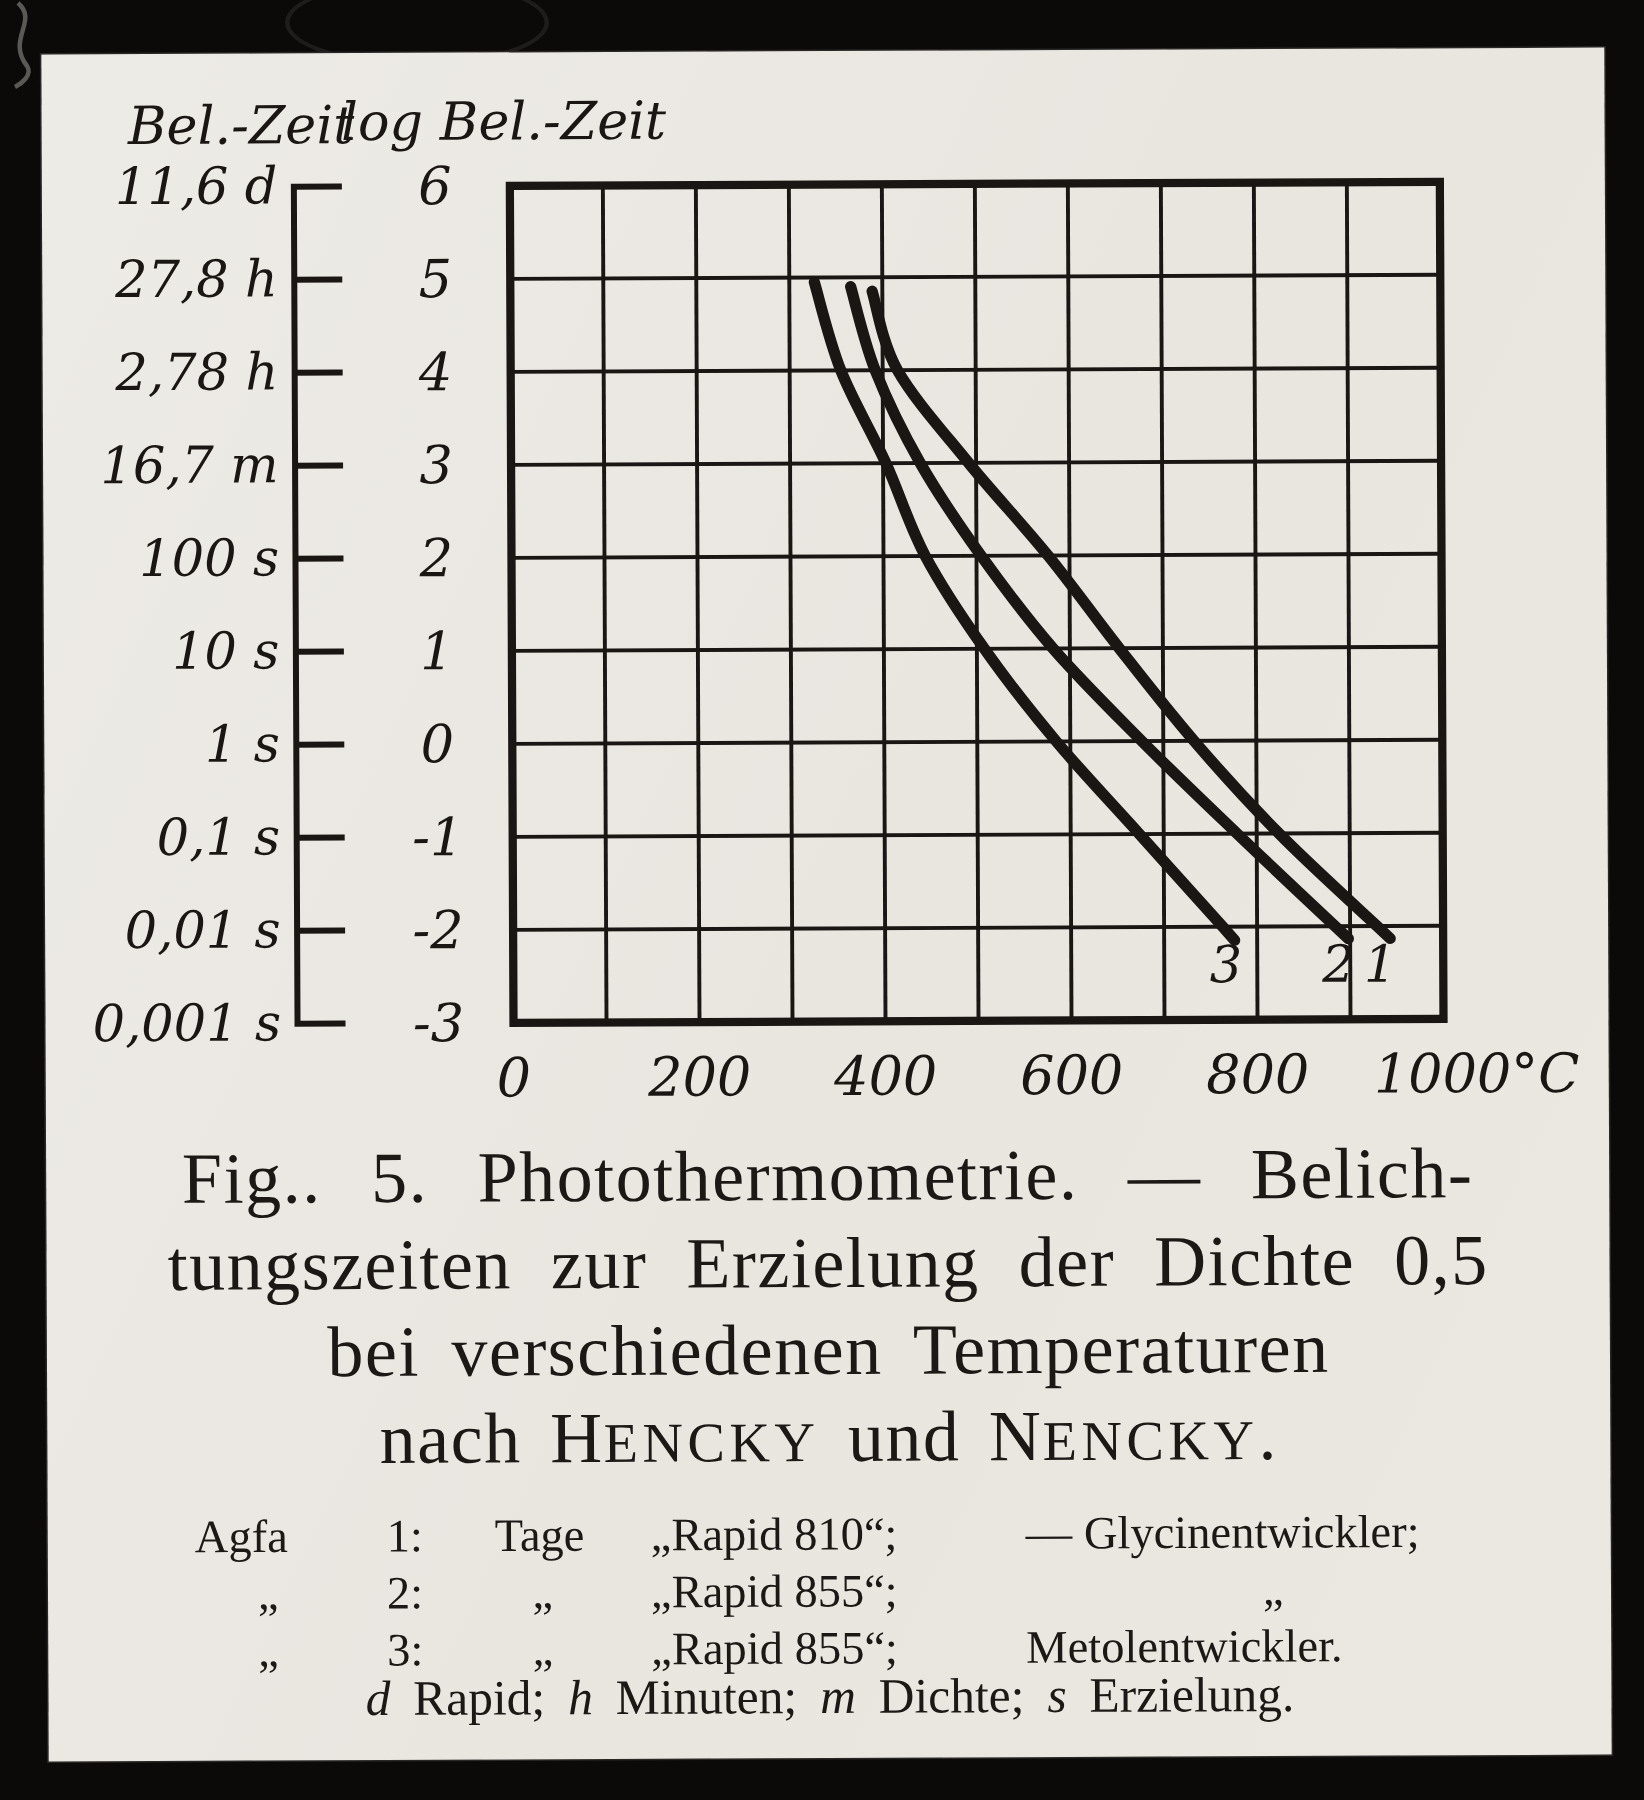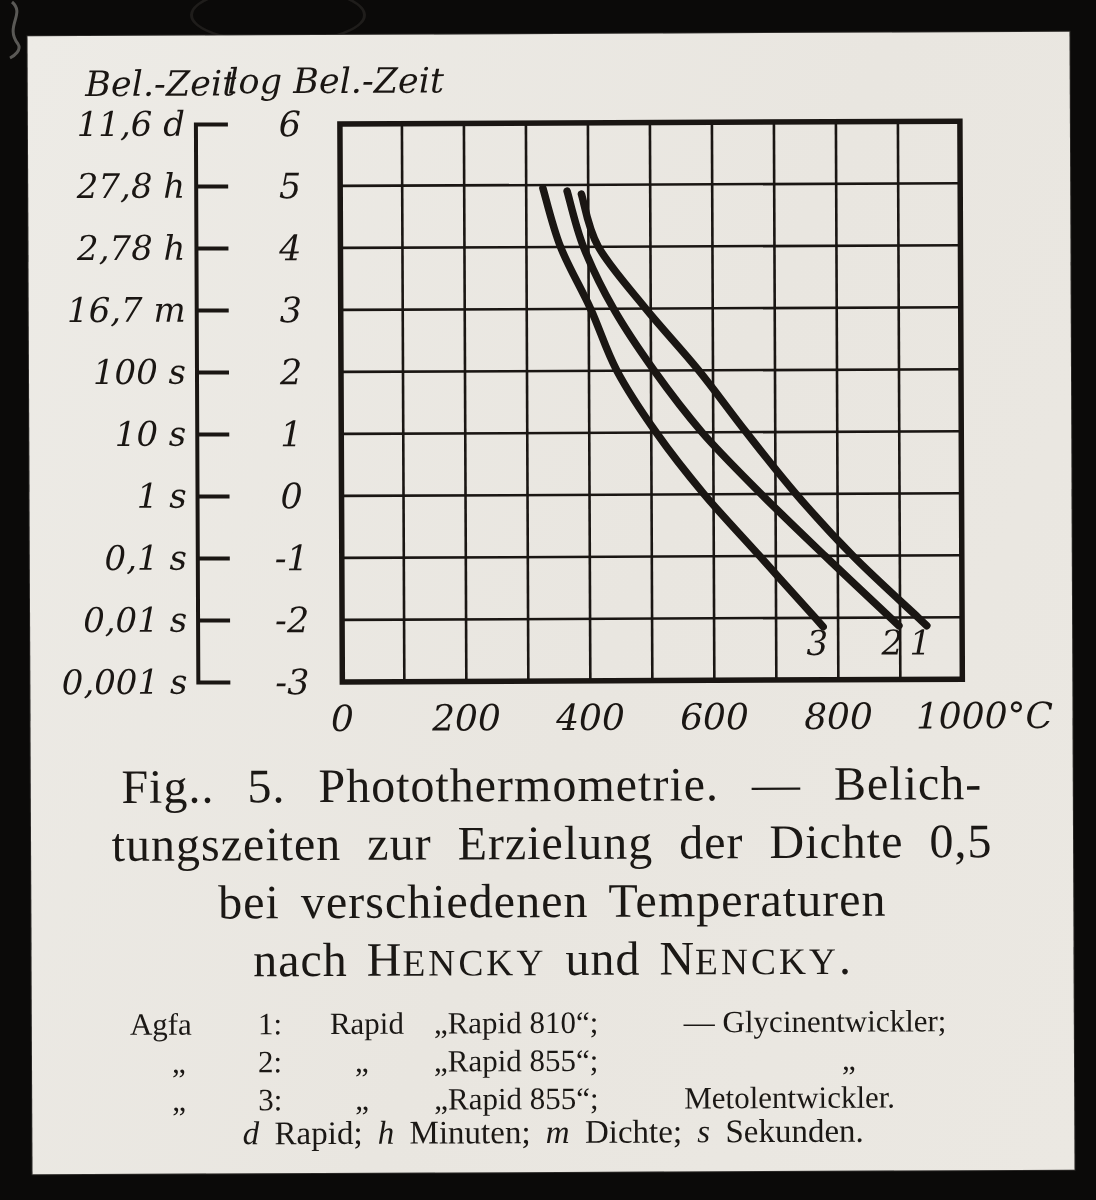--- a/index.html
+++ b/index.html
@@ -124,36 +124,36 @@
       <div class="cap-l1">Fig.. 5. Photothermometrie. — Belich-</div>
       <div class="cap-l2">tungszeiten zur Erzielung der Dichte 0,5</div>
       <div class="cap-l3">bei verschiedenen Temperaturen</div>
       <div class="cap-l4"><span>nach </span><span>H</span><span class="sc">ENCKY</span><span> und </span><span>N</span><span class="sc">ENCKY</span><span>.</span></div>
     </div>
 
     <div class="legend">
       <div class="legend-row">
         <span class="c1">Agfa</span>
         <span class="c2">1:</span>
-        <span class="c3">Rapid</span>
+        <span class="c3">Tage</span>
         <span class="c4">„Rapid 810“;</span>
         <span class="c5">— Glycinentwickler;</span>
       </div>
       <div class="legend-row ditto">
         <span class="c1">„</span>
         <span class="c2">2:</span>
         <span class="c3">„</span>
         <span class="c4">„Rapid 855“;</span>
         <span class="c5 c5-ditto">„</span>
       </div>
       <div class="legend-row ditto">
         <span class="c1">„</span>
         <span class="c2">3:</span>
         <span class="c3">„</span>
         <span class="c4">„Rapid 855“;</span>
         <span class="c5">Metolentwickler.</span>
       </div>
     </div>
 
-    <div class="footnote"><span class="it">d</span><span> Rapid; </span><span class="it">h</span><span> Minuten; </span><span class="it">m</span><span> Dichte; </span><span class="it">s</span><span> Sekunden.</span></div>
+    <div class="footnote"><span class="it">d</span><span> Rapid; </span><span class="it">h</span><span> Minuten; </span><span class="it">m</span><span> Dichte; </span><span class="it">s</span><span> Erzielung.</span></div>
 
   </div>
 </div>
 
 </body></html>

